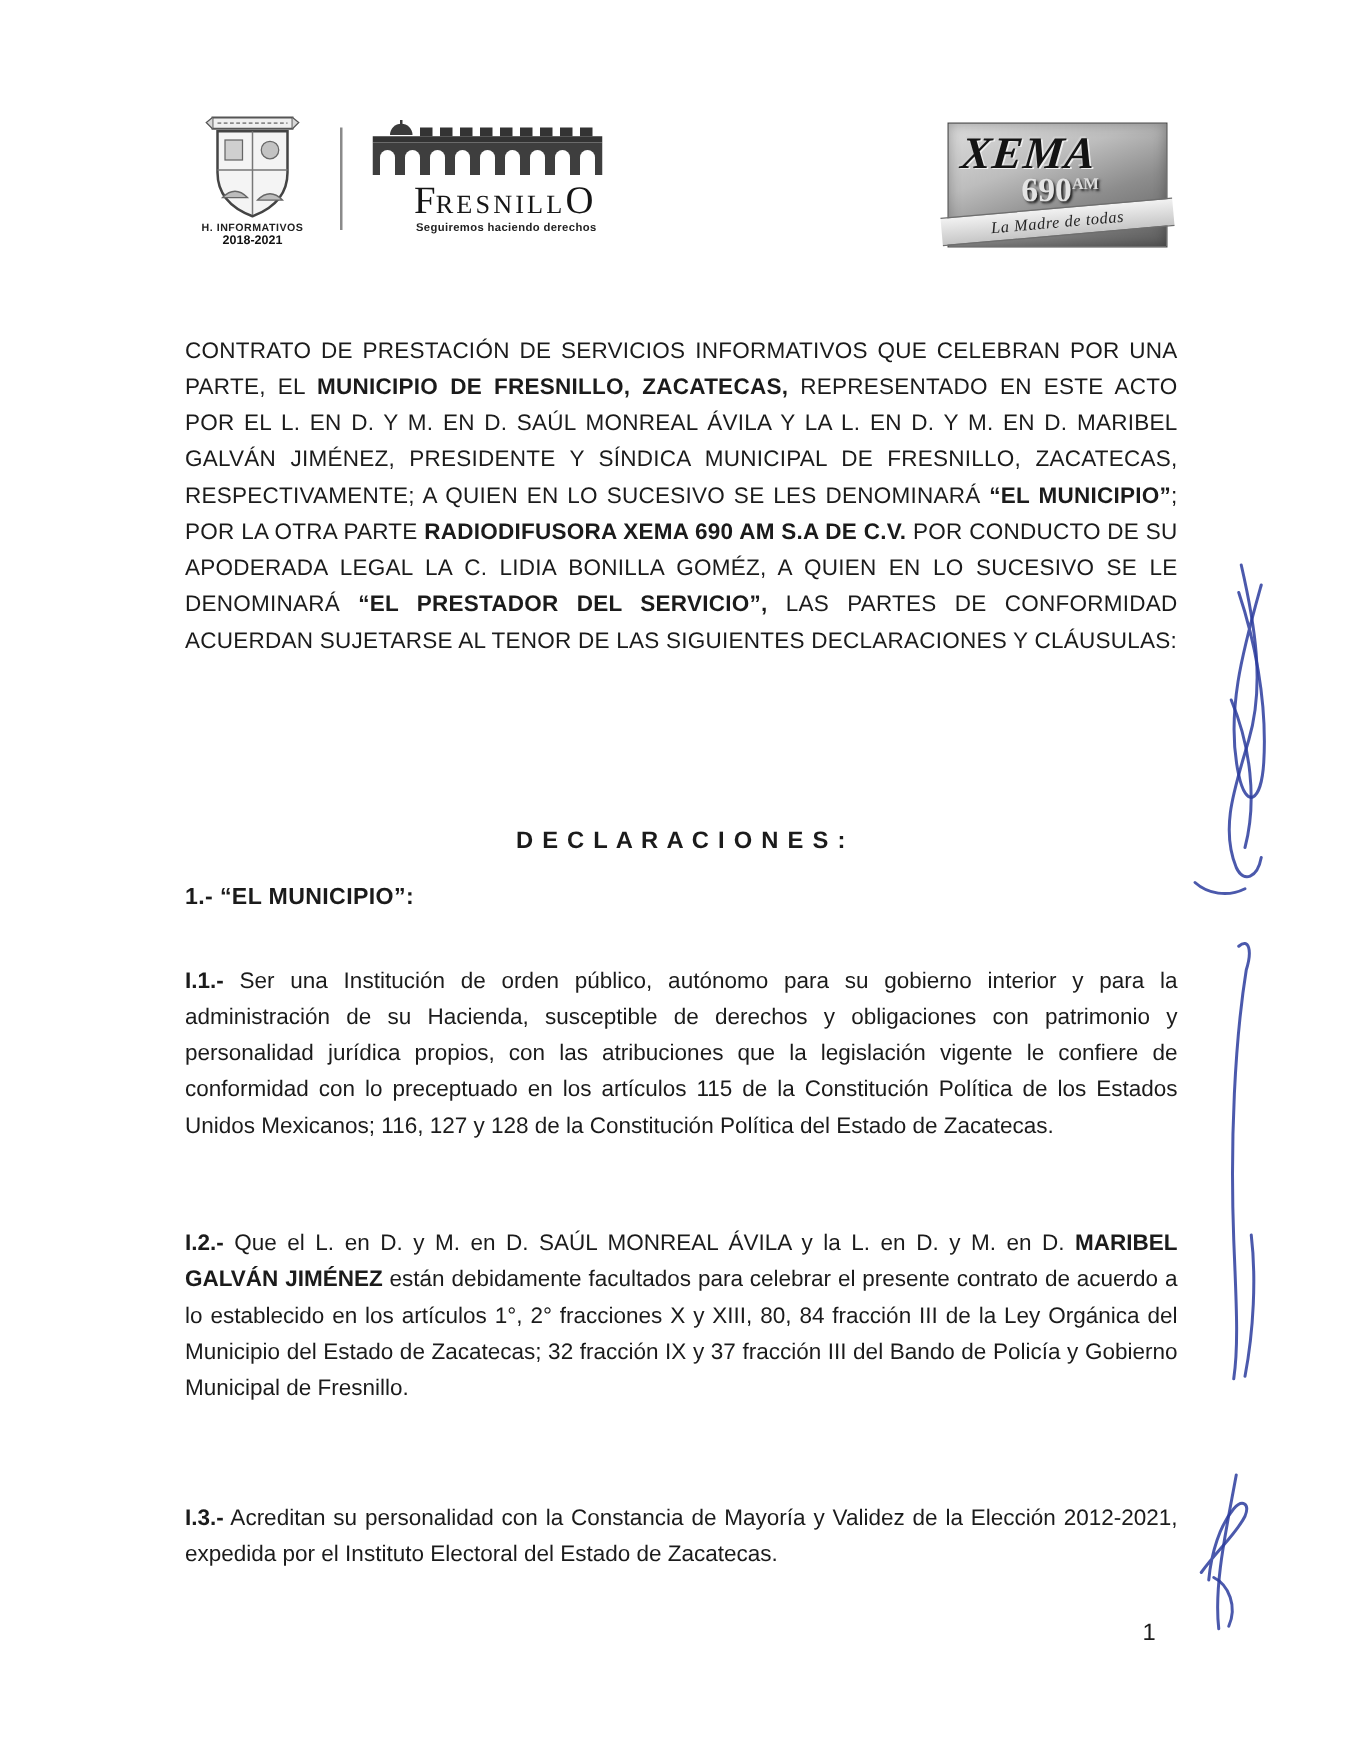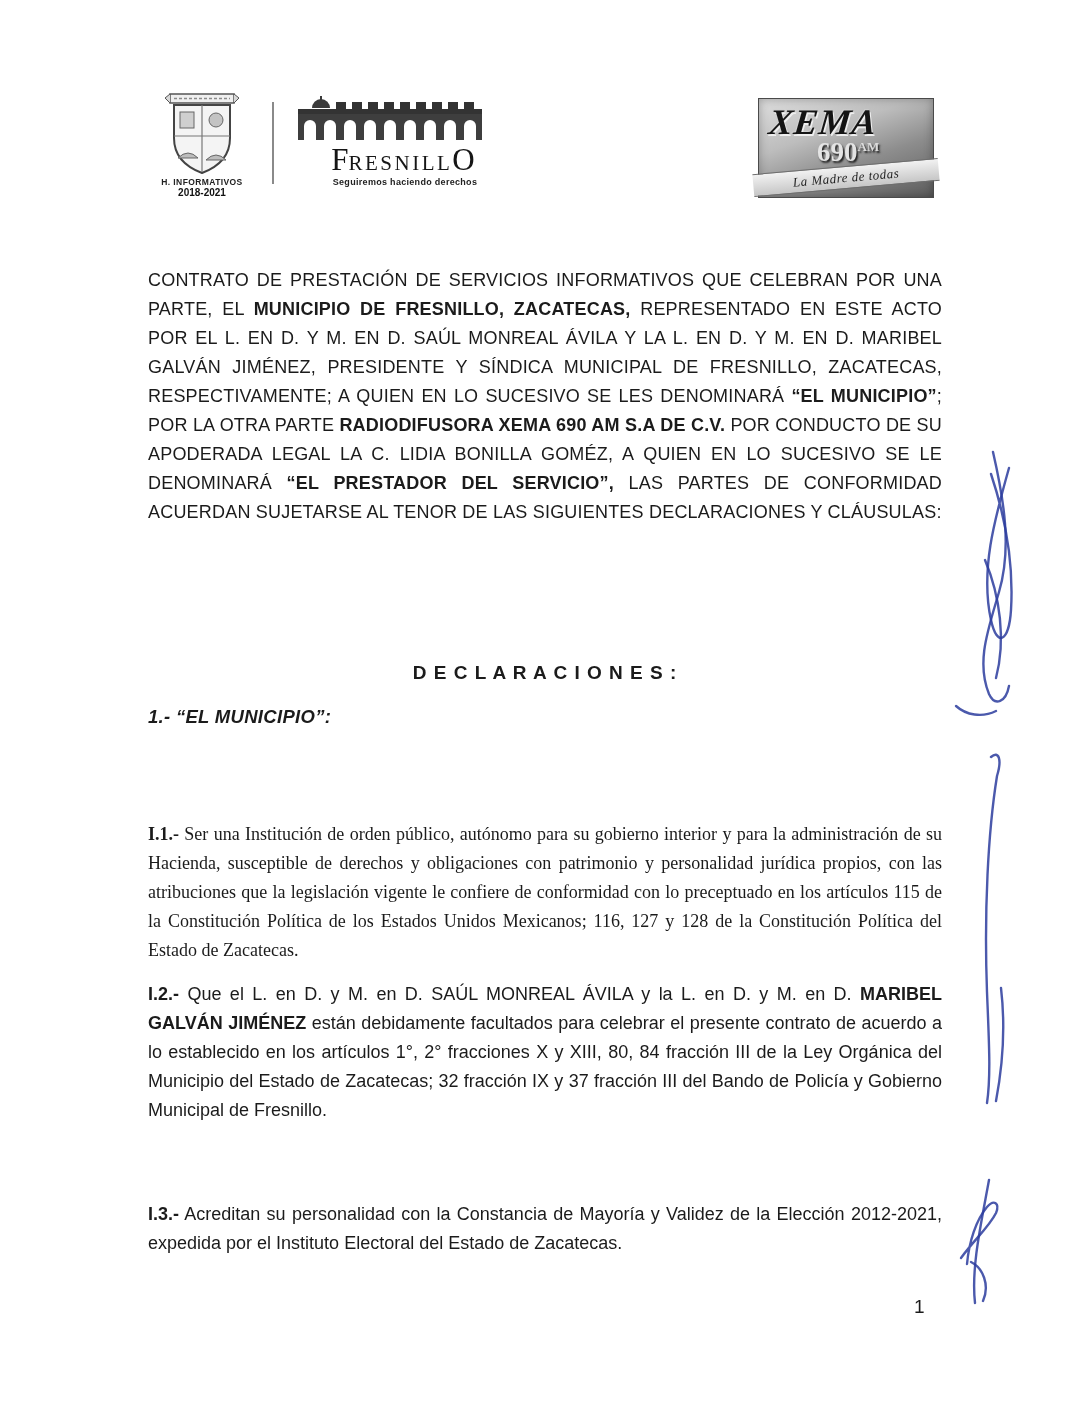--- a/index.html
+++ b/index.html
@@ -55,22 +55,22 @@
     font-size:13px;color:#242424;letter-spacing:.5px;
   }
 
   
   .tblock{
     position:absolute;left:148px;width:794px;
     font-size:18px;line-height:29px;text-align:justify;color:#1b1b1b;
   }
   .intro{top:248px;letter-spacing:.2px;}
   .h-decl{top:612px;text-align:center;font-weight:bold;font-size:19px;letter-spacing:1px;margin-top:46px;}
-  .h-sec{top:702px;text-align:left;font-weight:bold;font-size:18.5px;letter-spacing:.3px;font-style:italic;}
-  .c1{top:802px;font-family:Liberation Serif, serif;}
+  .h-sec{top:702px;text-align:left;font-weight:bold;font-size:18.5px;letter-spacing:.3px;}
+  .c1{top:752px;}
   .c2{top:962px;}
   .c3{top:1182px;}
   .pagenum{position:absolute;left:914px;top:1296px;font-size:19px;color:#1b1b1b;}
 
   
   .ink{position:absolute;left:0;top:0;width:1088px;height:1408px;pointer-events:none;}
   .ink path{fill:none;stroke:#2c3c9e;stroke-width:2.4;stroke-linecap:round;opacity:.85;}
 </style>
 </head>
 <body>

